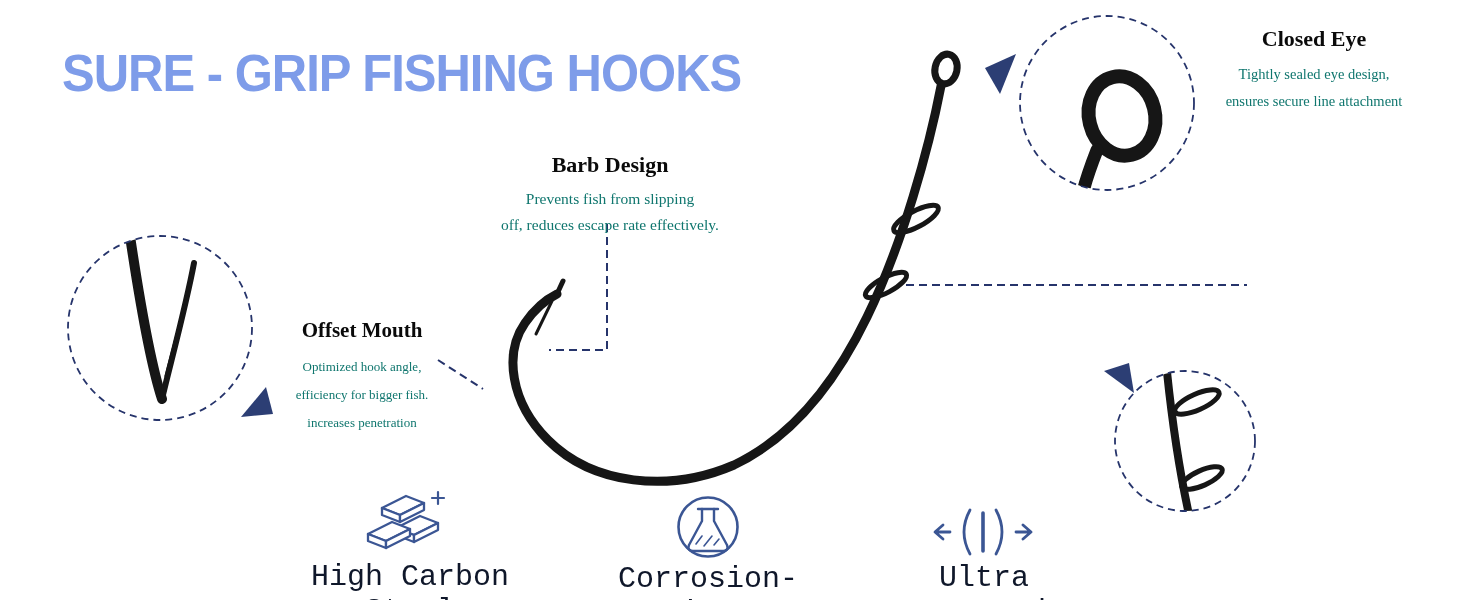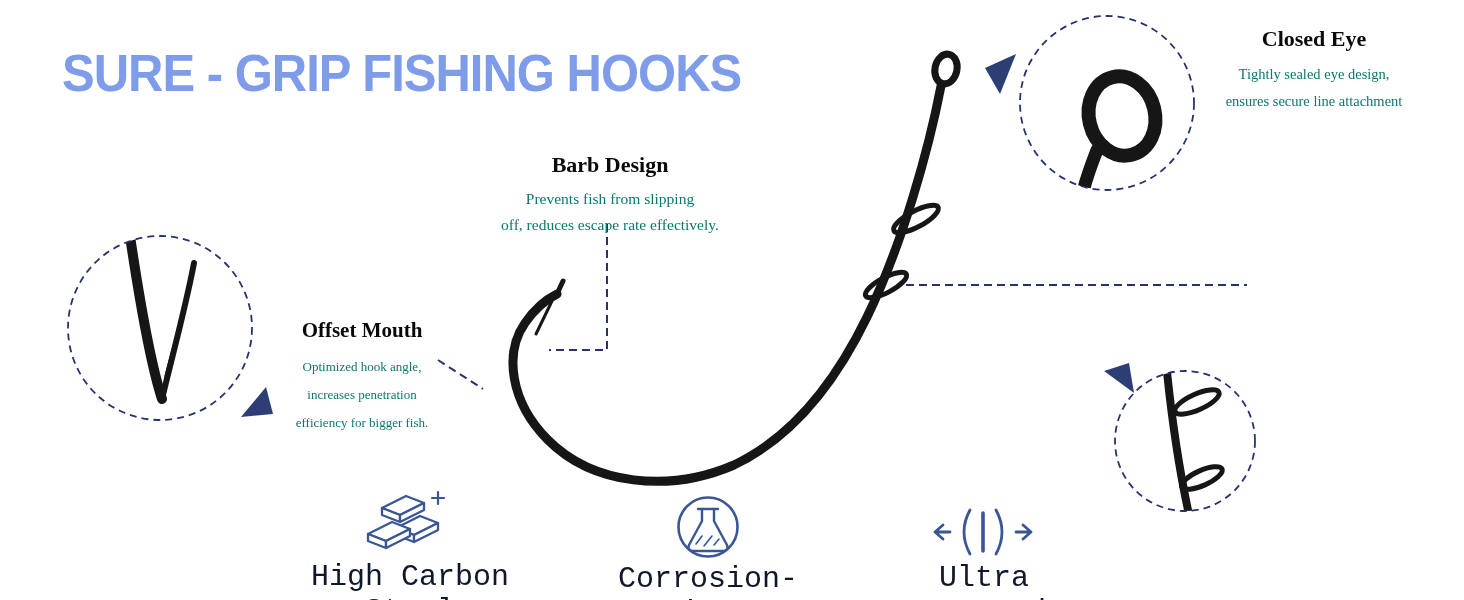--- a/index.html
+++ b/index.html
@@ -136,22 +136,22 @@
     </div>
   </div>
 
   <div class="callout shrimp">
   </div>
 
   <div class="callout offset">
     <h2>Offset Mouth</h2>
     <div class="lines">
       <span>Optimized hook angle,</span>
+      <span>efficiency for bigger fish.</span>
       <span>increases penetration</span>
-      <span>efficiency for bigger fish.</span>
     </div>
   </div>
 
   <div class="feature-label fl-1">High Carbon Steel</div>
   <div class="feature-label fl-2">Corrosion-Resistant</div>
   <div class="feature-label fl-3">Ultra Strength</div>
 
 </div>
 
 </body></html>

